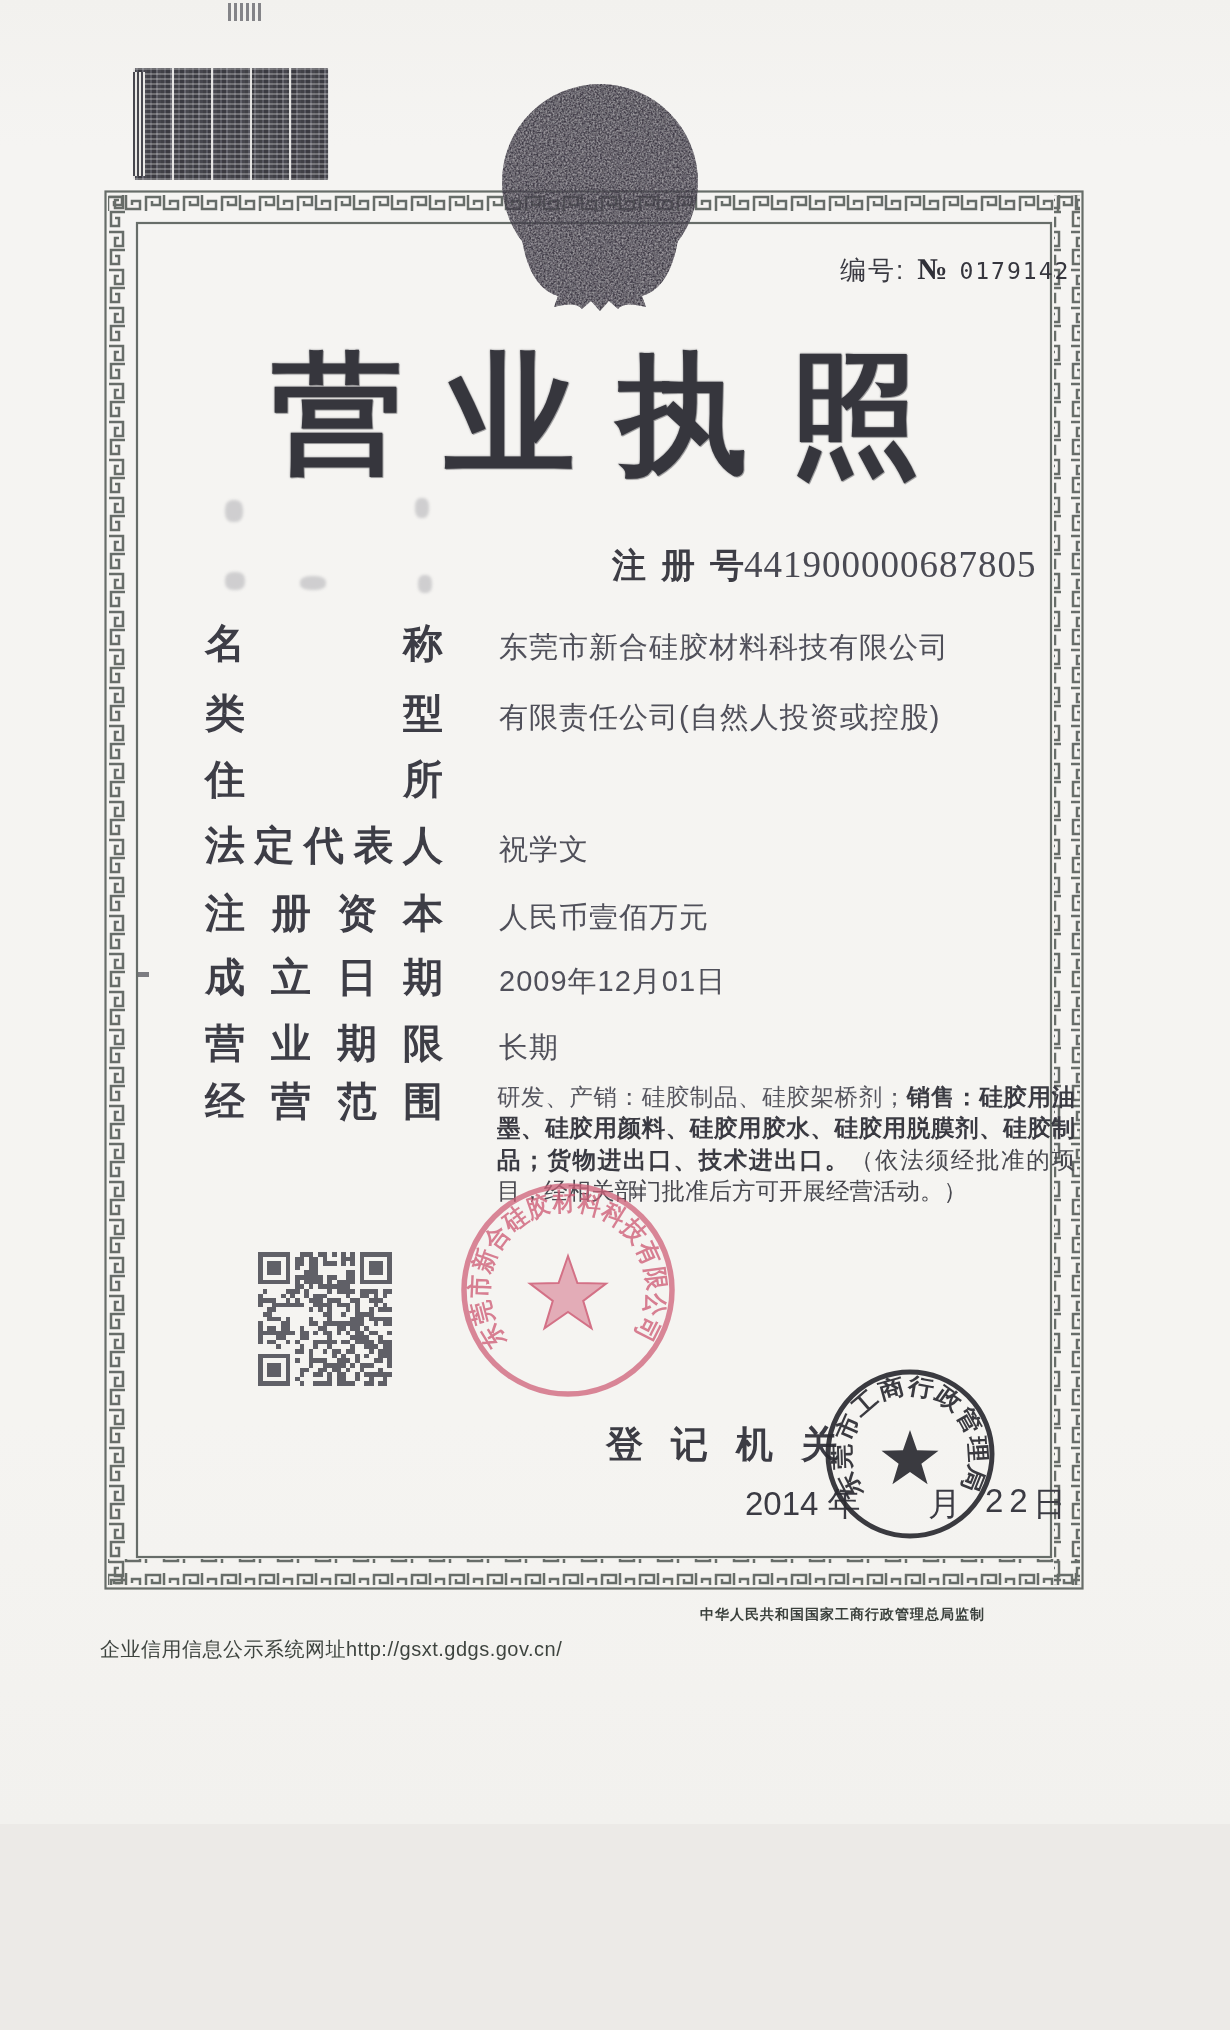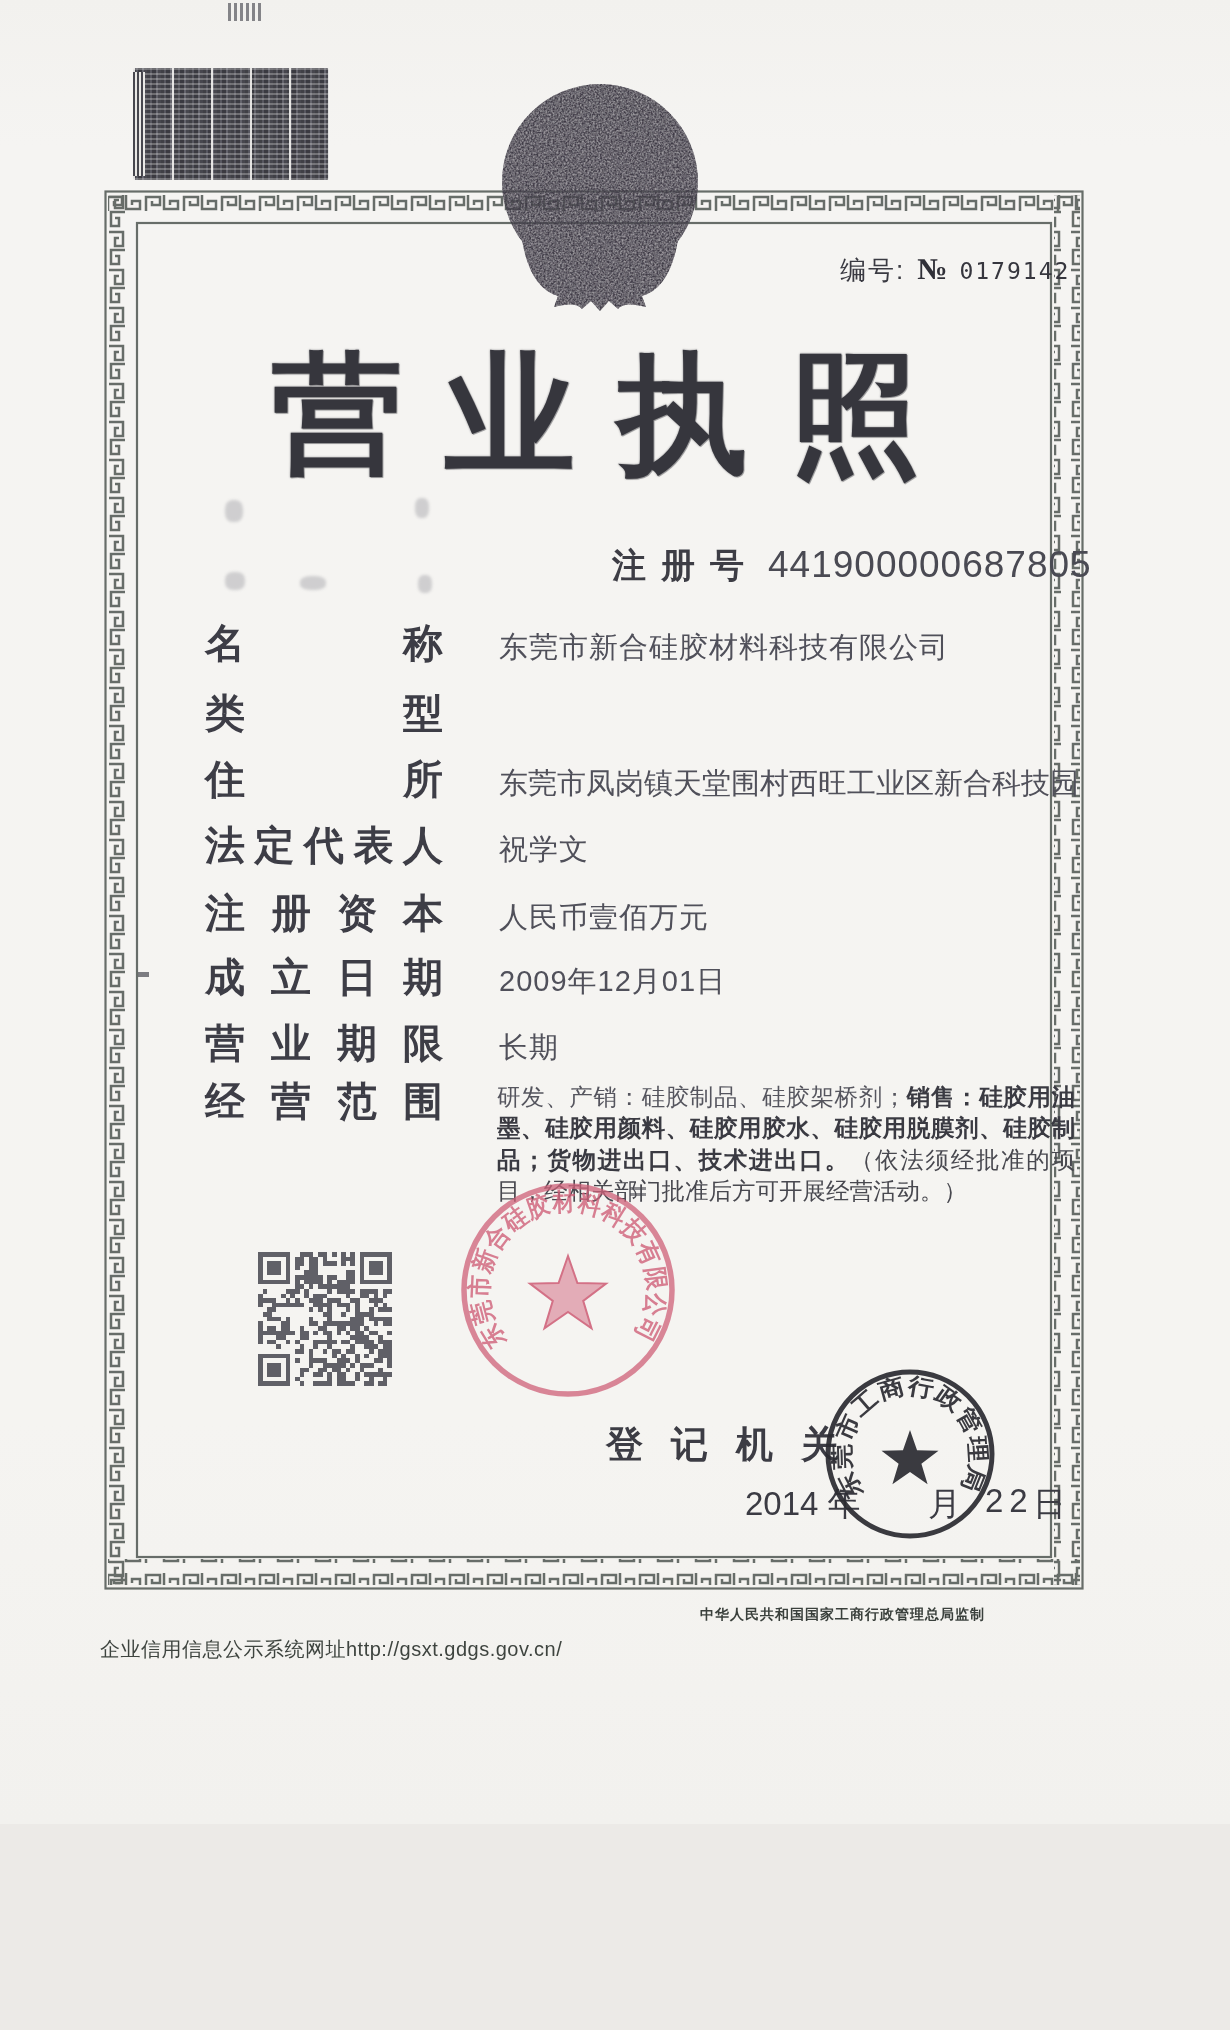--- a/index.html
+++ b/index.html
@@ -48,21 +48,21 @@
   
   .title{
     left:272px;top:346px;width:648px;font-size:130px;line-height:1.05;
     font-weight:900;color:#36363d;text-shadow:0 0 2px rgba(45,45,52,.65),1px 1px 0 rgba(45,45,52,.35);
   }
   .spread{display:flex;justify-content:space-between;}
 
   
   .regline{left:612px;top:543px;display:flex;align-items:baseline;}
   .reg-label{width:132px;font-size:34px;font-weight:600;color:#3d3d45;}
-  .reg-value{margin-left:24px;font-size:37px;color:#4a4a53;font-family:Liberation Sans, sans-serif;letter-spacing:1px;}
+  .reg-value{font-size:37px;color:#4a4a53;font-family:Liberation Serif, serif;letter-spacing:1px;}
 
   
   .row{left:205px;display:flex;align-items:baseline;width:880px;}
   .flabel{width:238px;flex:0 0 238px;font-size:40px;font-weight:600;color:#3d3d46;}
   .fvalue{margin-left:56px;font-size:29px;color:#50505a;letter-spacing:1px;}
   .scope-label{left:205px;top:1074px;width:238px;font-size:40px;font-weight:600;color:#3d3d46;}
   .scope-value{
     left:497px;top:1082px;width:578px;font-size:23.5px;line-height:1.34;color:#55555e;text-align:justify;
   }
   .scope-value .seg2{font-weight:700;color:#3a3a42;}
@@ -177,27 +177,27 @@
         <span>名</span>
         <span>称</span>
       </div>
     <div class="fvalue">东莞市新合硅胶材料科技有限公司</div>
   </div>
   <div class="abs row" style="top:686px">
     <div class="flabel spread">
         <span>类</span>
         <span>型</span>
       </div>
+    <div class="fvalue">有限责任公司(自然人投资或控股)</div>
   </div>
   <div class="abs row" style="top:752px">
     <div class="flabel spread">
         <span>住</span>
         <span>所</span>
       </div>
-    <div class="fvalue" style="letter-spacing:0;">东莞市凤岗镇天堂围村西旺工业区新合科技园</div>
   </div>
   <div class="abs row" style="top:818px">
     <div class="flabel spread">
         <span>法</span>
         <span>定</span>
         <span>代</span>
         <span>表</span>
         <span>人</span>
       </div>
     <div class="fvalue">祝学文</div>

